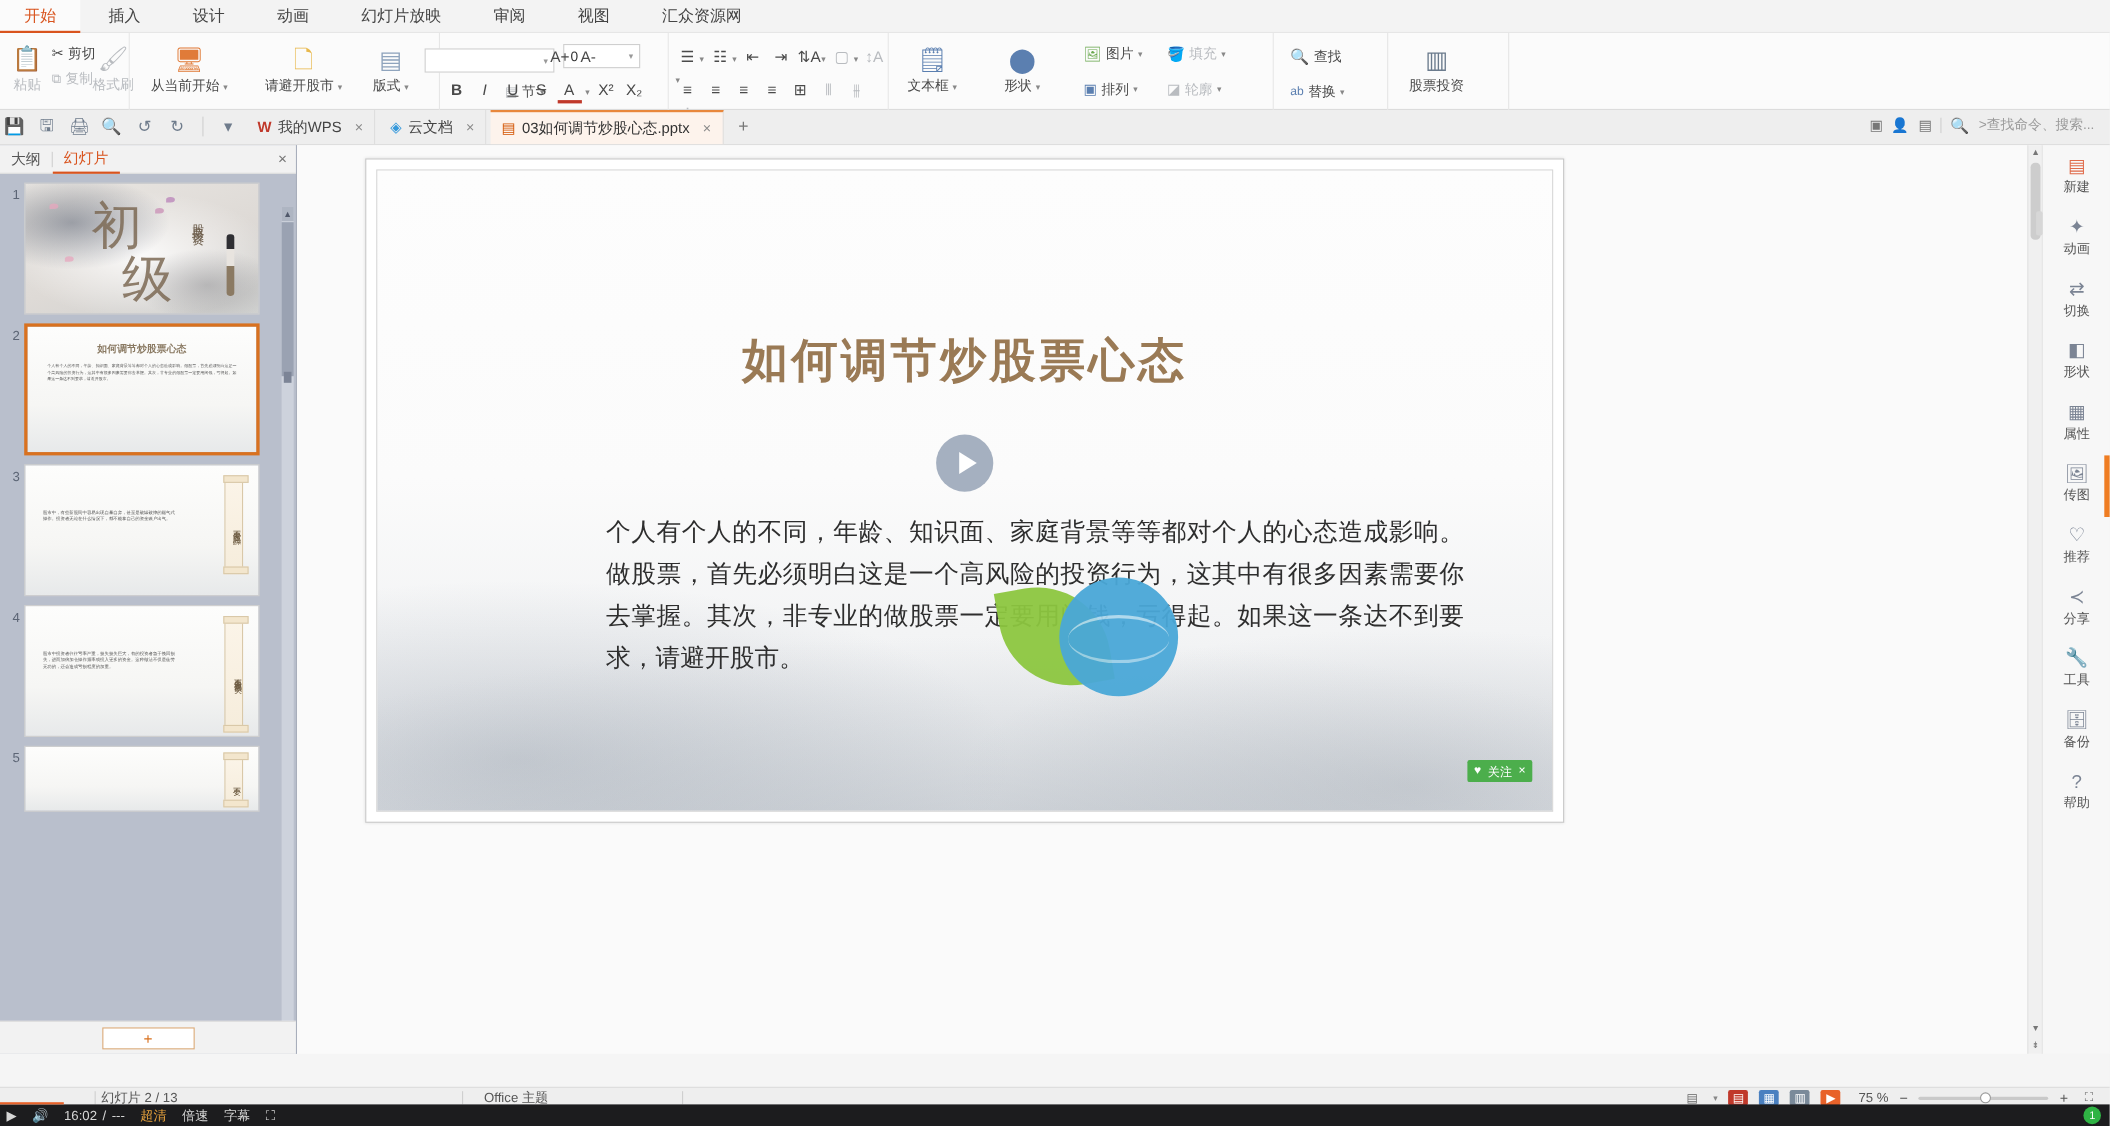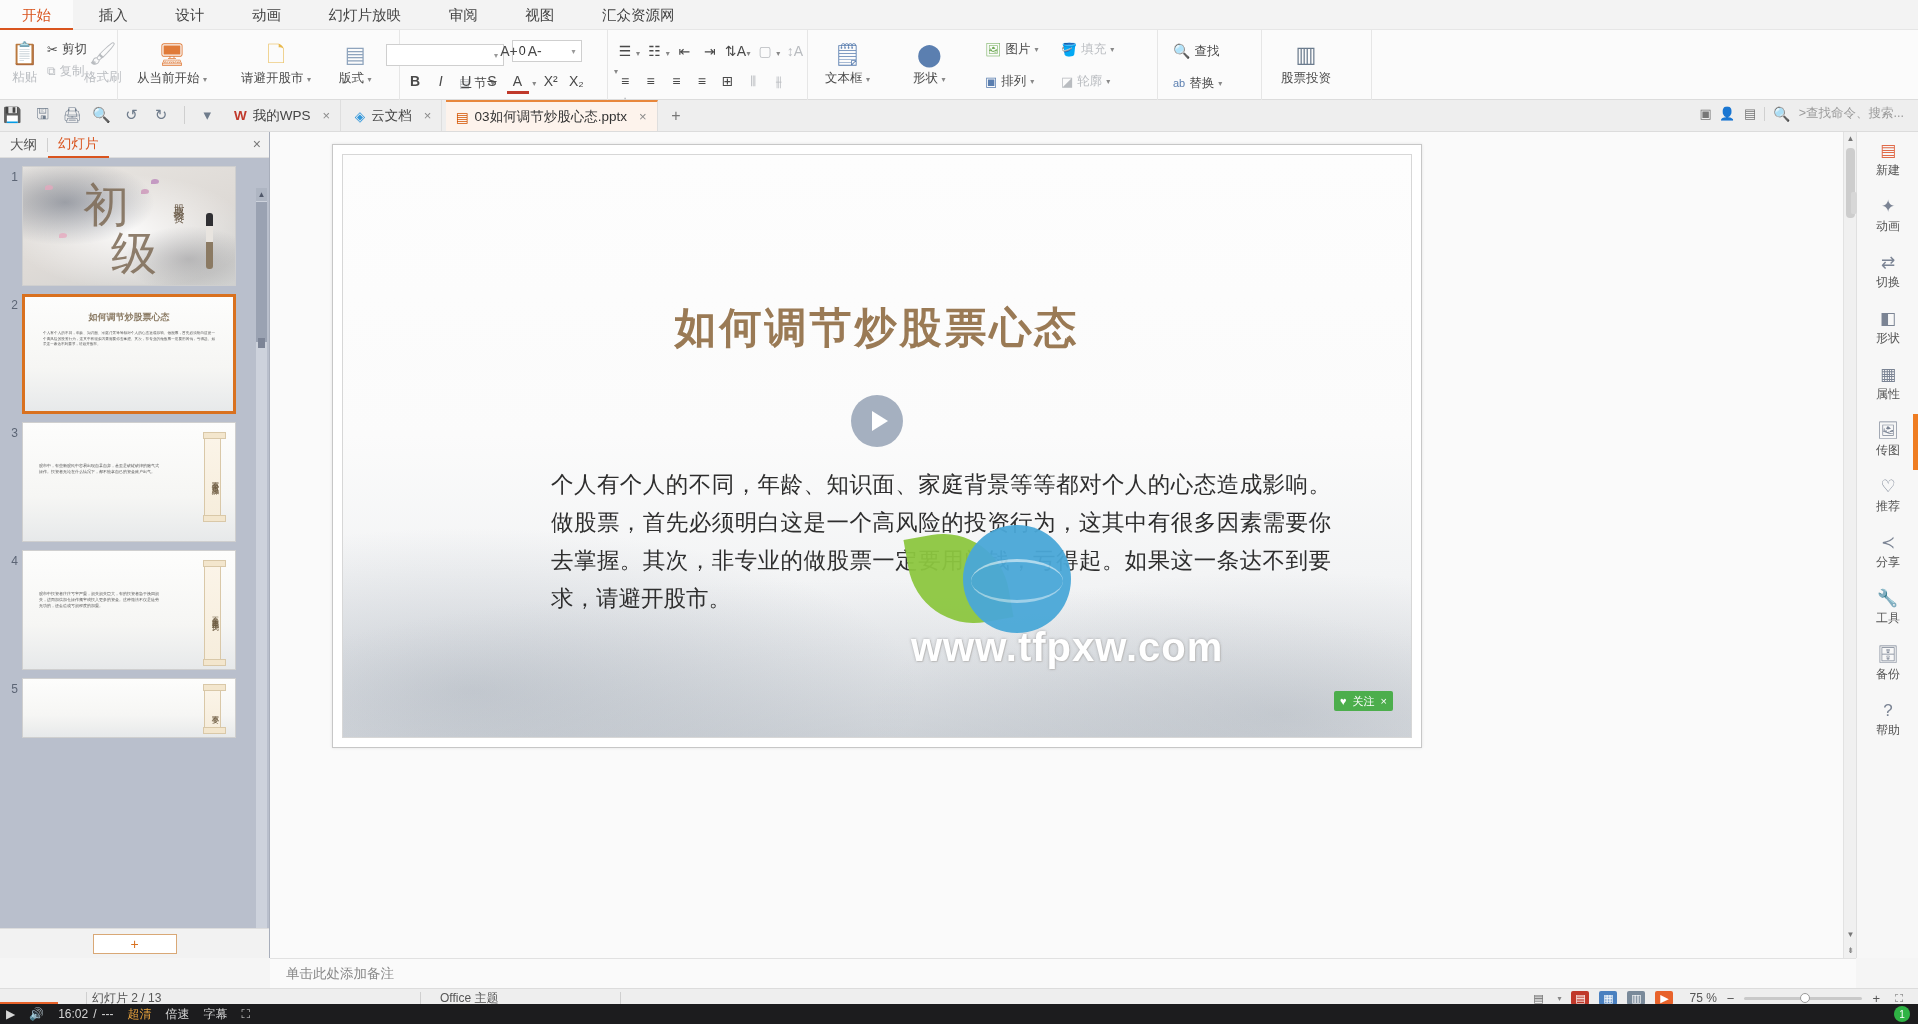--- a/index.html
+++ b/index.html
@@ -613,21 +613,20 @@
       <div class="slide">
         <div class="slide-title">如何调节炒股票心态</div>
         <div class="playbtn">
           <div class="tri"></div>
         </div>
         <div class="slide-body">个人有个人的不同，年龄、知识面、家庭背景等等都对个人的心态造成影响。做股票，首先必须明白这是一个高风险的投资行为，这其中有很多因素需要你去掌握。其次，非专业的做股票一定要用闲钱，亏得起。如果这一条达不到要求，请避开股市。</div>
 
         <div class="wm">
           <div class="leaf"></div>
           <div class="globe"></div>
-          <div class="wurl">www.tfpxw.com</div>
         </div>
 
         <div class="toast">
           <span>♥</span>
           <span>关注</span>
           <span>×</span>
         </div>
       </div>
     </div>
 
@@ -682,21 +681,20 @@
     <div class="rd-item">
       <span class="ic">🗄</span>
       <span class="tx">备份</span>
     </div>
     <div class="rd-item">
       <span class="ic">?</span>
       <span class="tx">帮助</span>
     </div>
   </div>
 
-  <div class="notes">单击此处添加备注</div>
 
   <div class="statusbar">
     <div class="sb-divider" style="left:86px;"></div>
     <div class="sb-left">幻灯片 2 / 13</div>
     <div class="sb-divider" style="left:420px;"></div>
     <div class="sb-theme">Office 主题</div>
     <div class="sb-divider" style="left:620px;"></div>
 
     <div class="sb-right">
       <span class="vbtn">▤</span>

